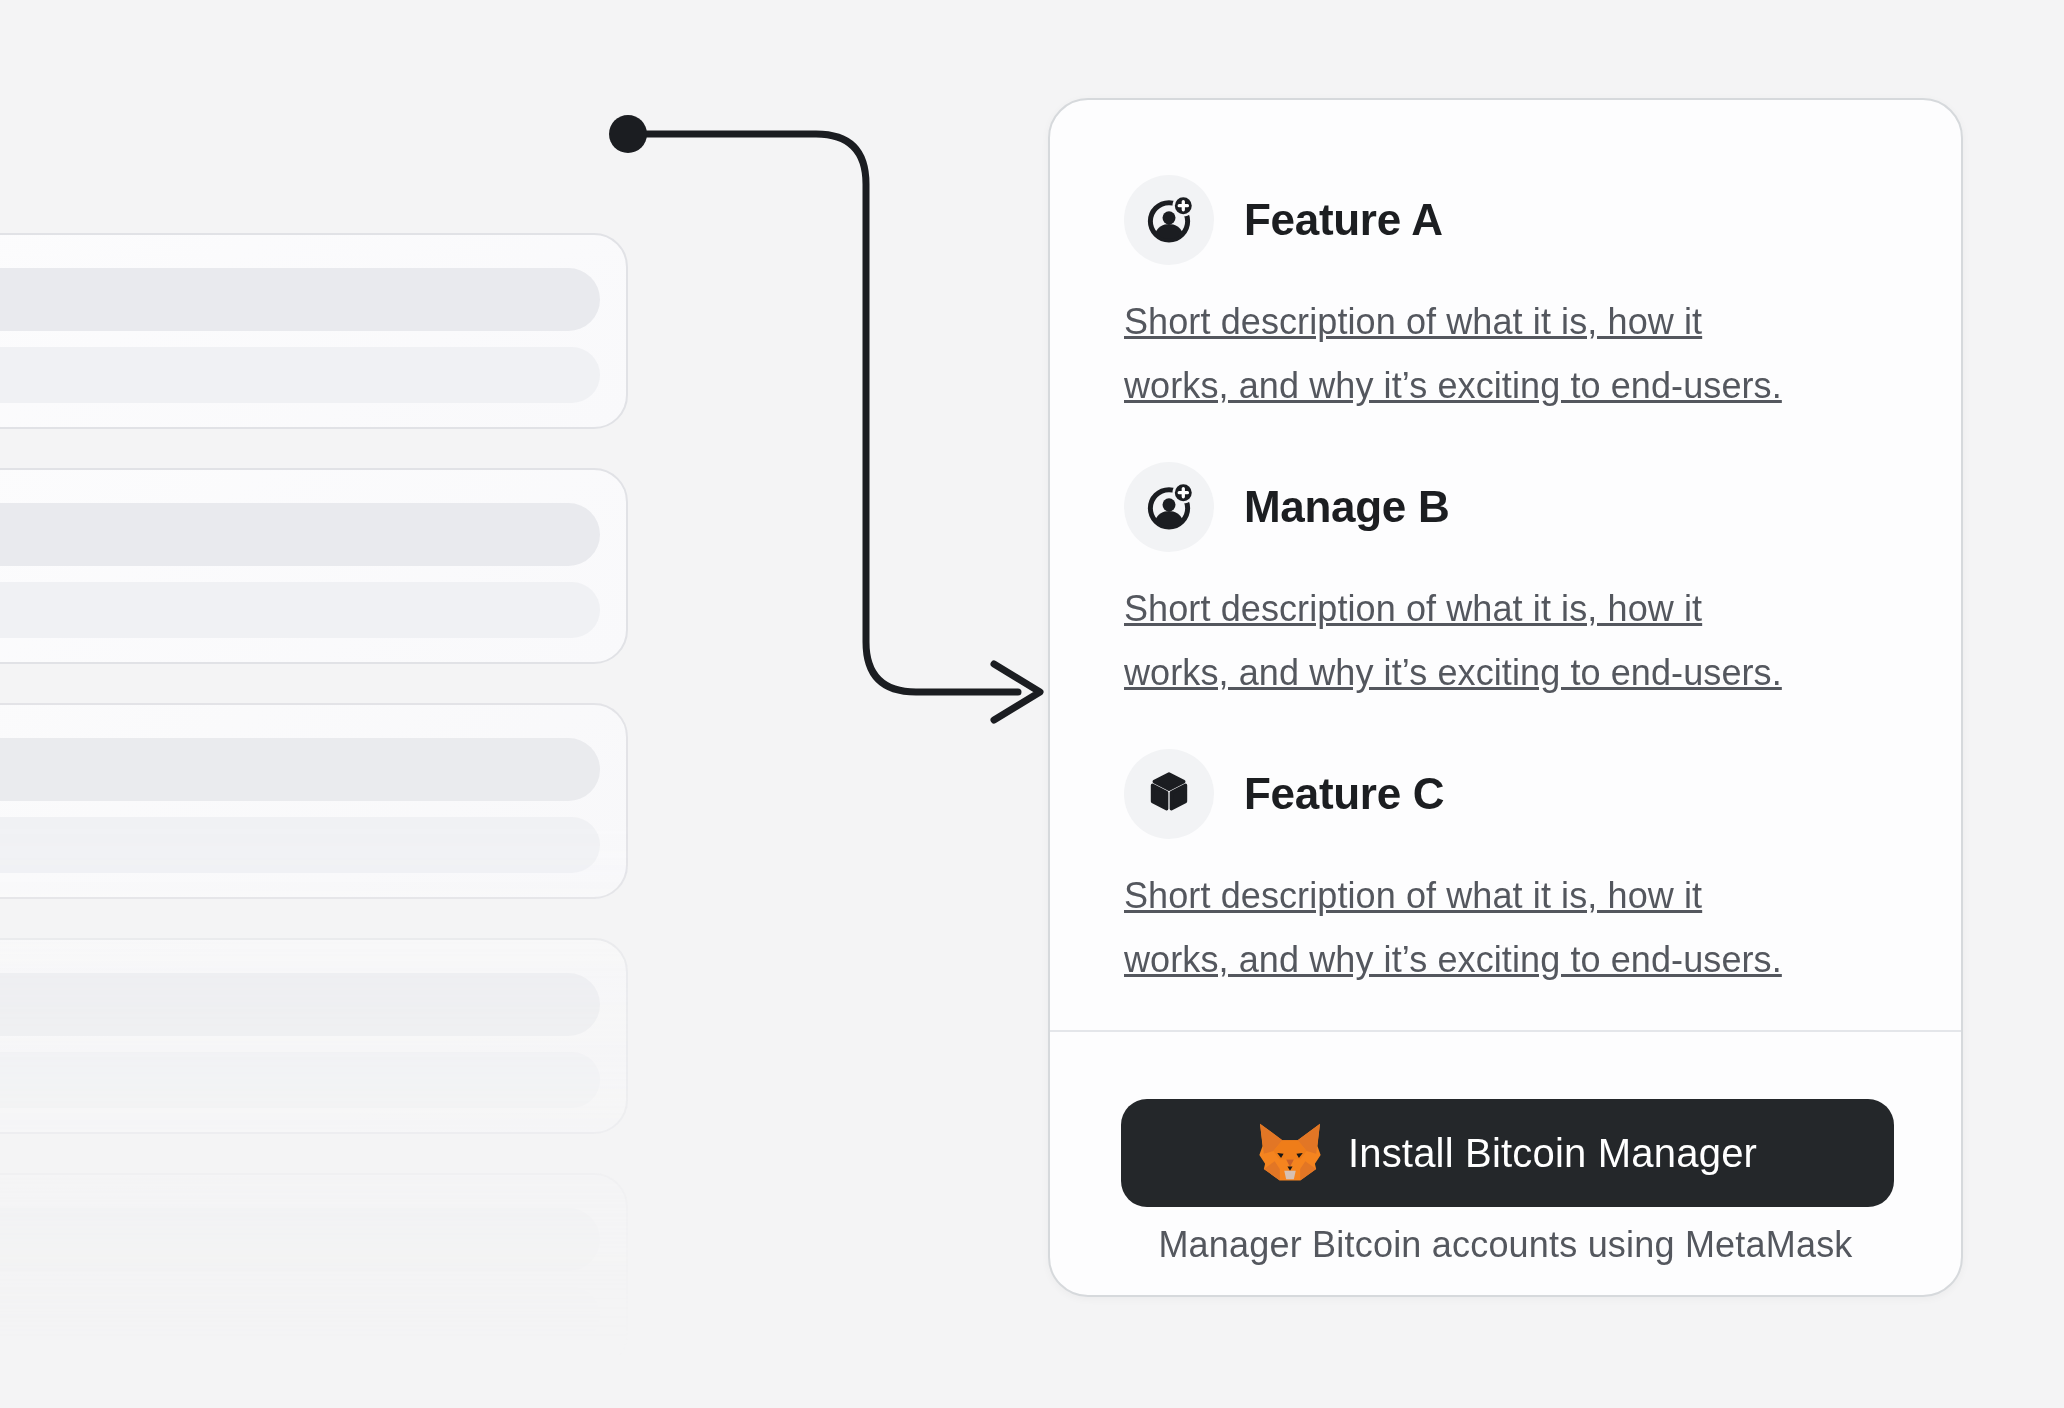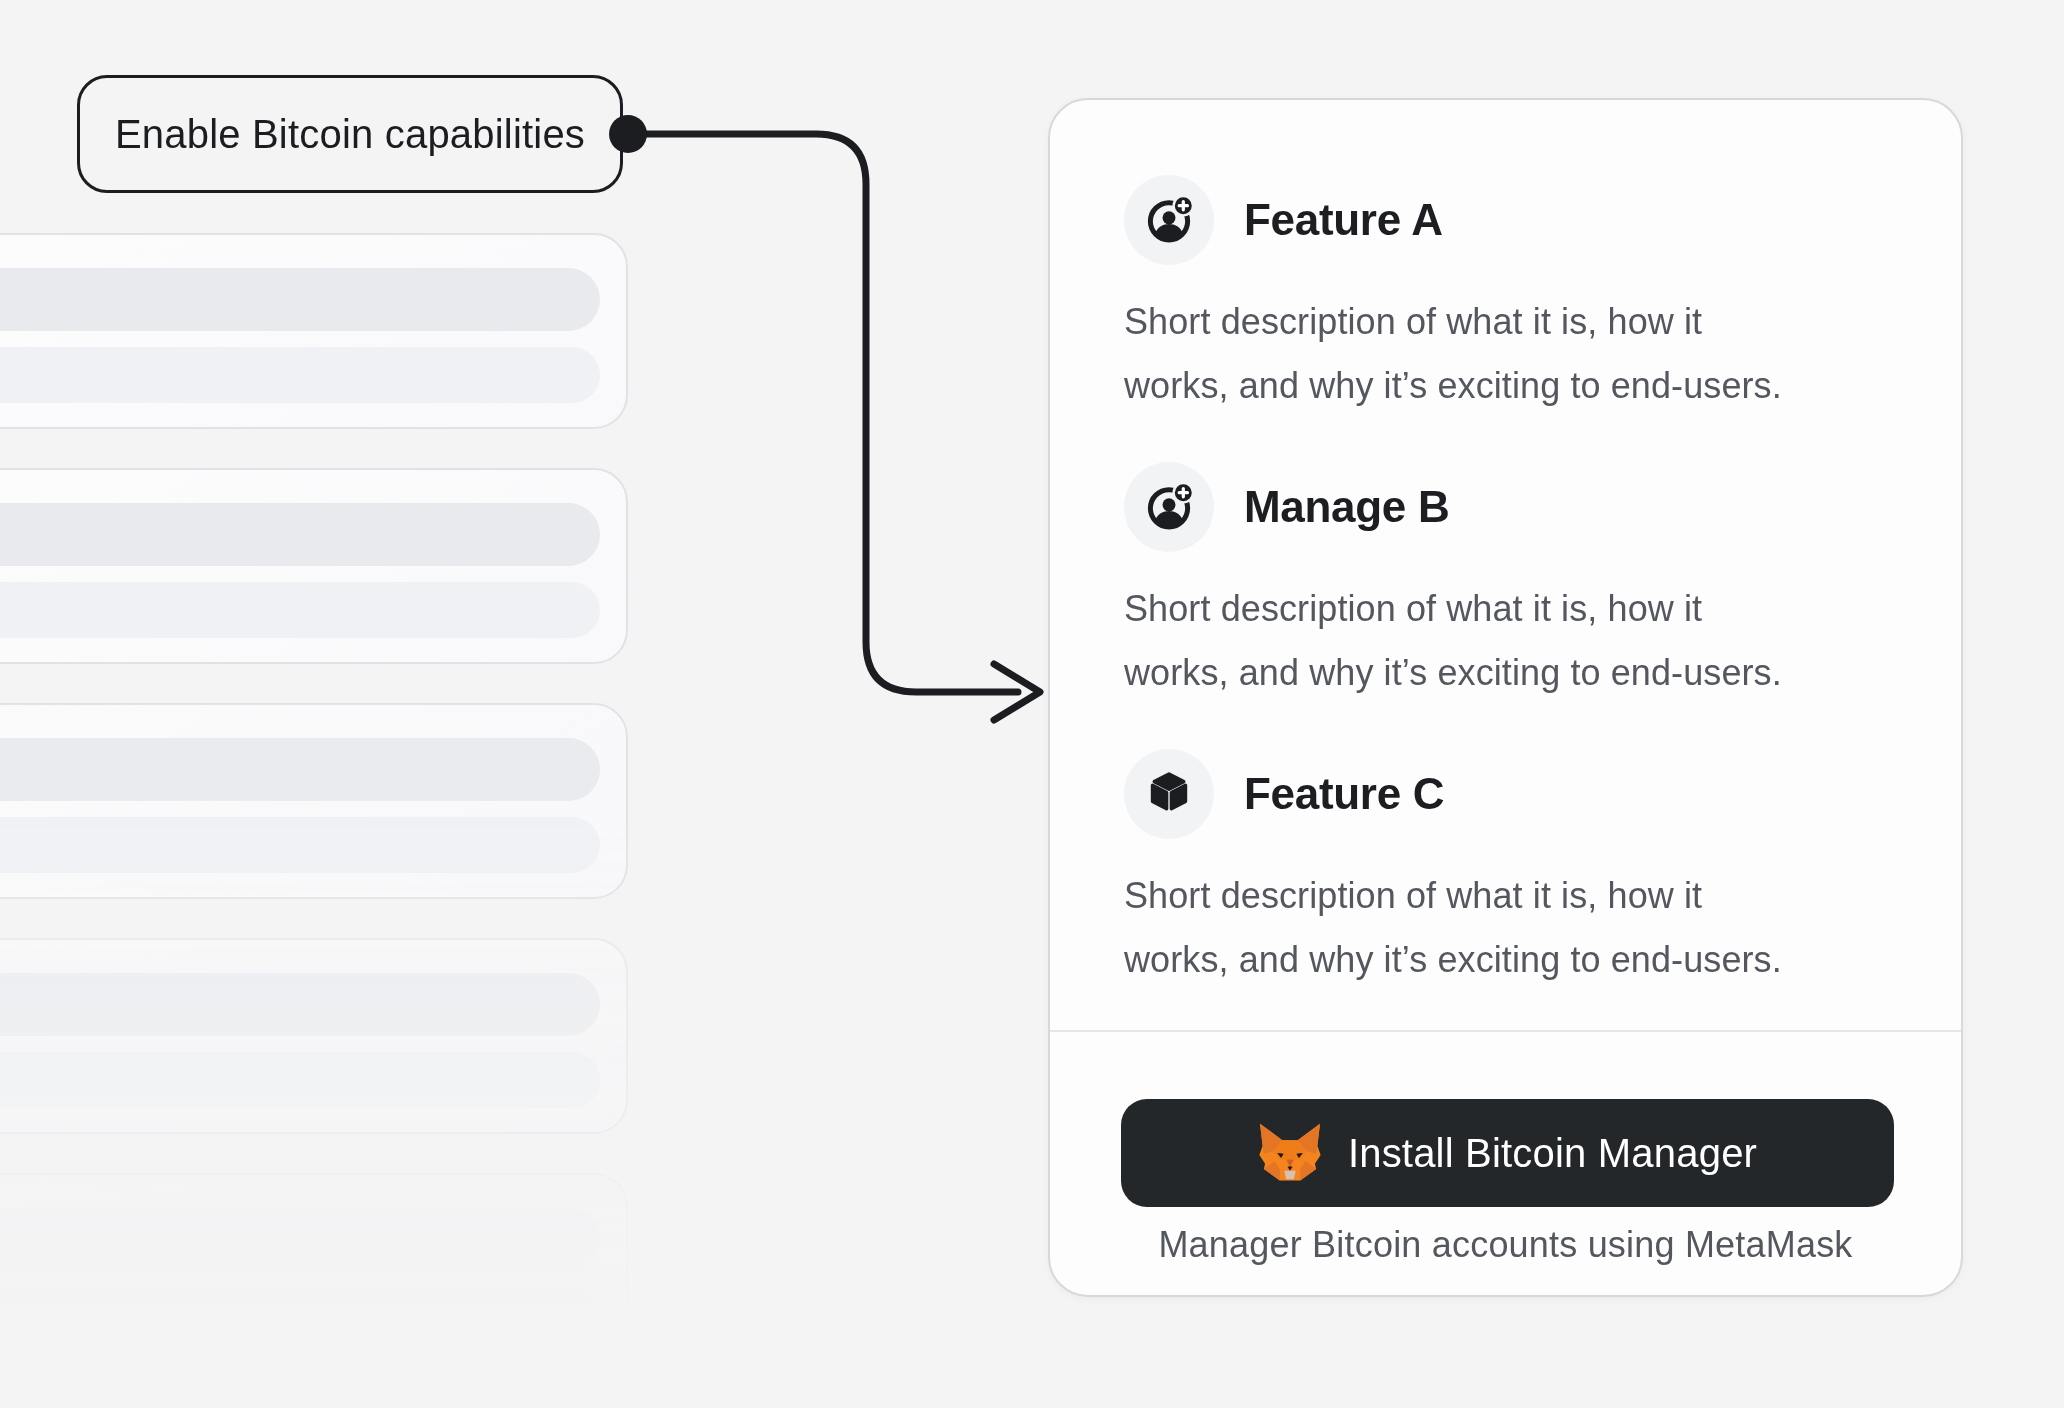--- a/index.html
+++ b/index.html
@@ -56,21 +56,21 @@
     width: 90px; height: 90px; border-radius: 50%;
     background: var(--icon-circle-bg);
     display: flex; align-items: center; justify-content: center; flex: 0 0 auto;
   }
   .feature-title {
     font-size: 44px; font-weight: 700; color: var(--heading); letter-spacing: -0.3px;
     white-space: nowrap;
   }
   .feature-desc {
     margin-top: 25px; font-size: 36px; line-height: 64px; color: var(--body-text);
-    white-space: nowrap; letter-spacing: 0.1px;
+    white-space: nowrap; letter-spacing: 0.1px; text-decoration: underline;
   }
 
   .divider { position: absolute; left: 0; right: 0; top: 930px; height: 2px; background: var(--divider); }
 
   .install-btn {
     position: absolute; left: 71px; top: 999px; width: 773px; height: 108px;
     background: var(--button-bg); border: none; border-radius: 26px;
     display: flex; align-items: center; justify-content: center; gap: 26px;
     cursor: pointer;
   }
@@ -87,23 +87,20 @@
 <body>
 
 <div id="stage">
 
   <svg id="connector" width="2064" height="1408" viewBox="0 0 2064 1408">
     <path d="M628 134 H816 Q866 134 866 184 V642 Q866 692 916 692 H1018" fill="none" stroke="#1b1d21" stroke-width="7" stroke-linecap="round"></path>
     <path d="M994 664 L1040 692 L994 720" fill="none" stroke="#1b1d21" stroke-width="7" stroke-linecap="round" stroke-linejoin="round"></path>
     <circle cx="628" cy="134" r="19" fill="#1b1d21"></circle>
   </svg>
 
-  <div class="callout">
-    <span>Enable Bitcoin capabilities</span>
-  </div>
 
   <div class="skeleton-col" id="skeleton-col">
       <div class="skel-card" style="top: 0px; opacity: 1;">
         <div class="skel-bar b1"></div>
         <div class="skel-bar b2"></div>
       </div>
       <div class="skel-card" style="top: 235px; opacity: 1;">
         <div class="skel-bar b1"></div>
         <div class="skel-bar b2"></div>
       </div>

